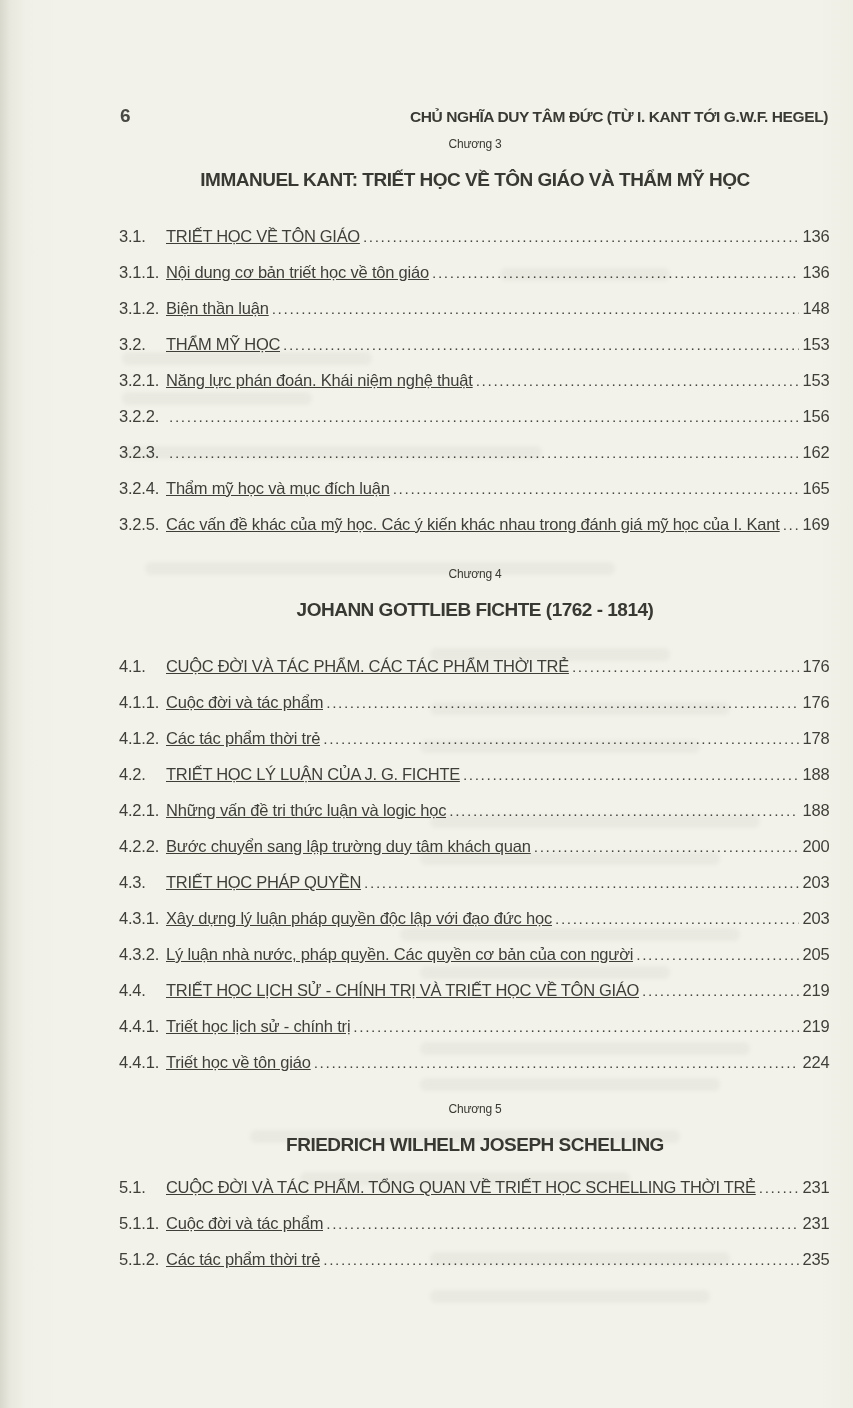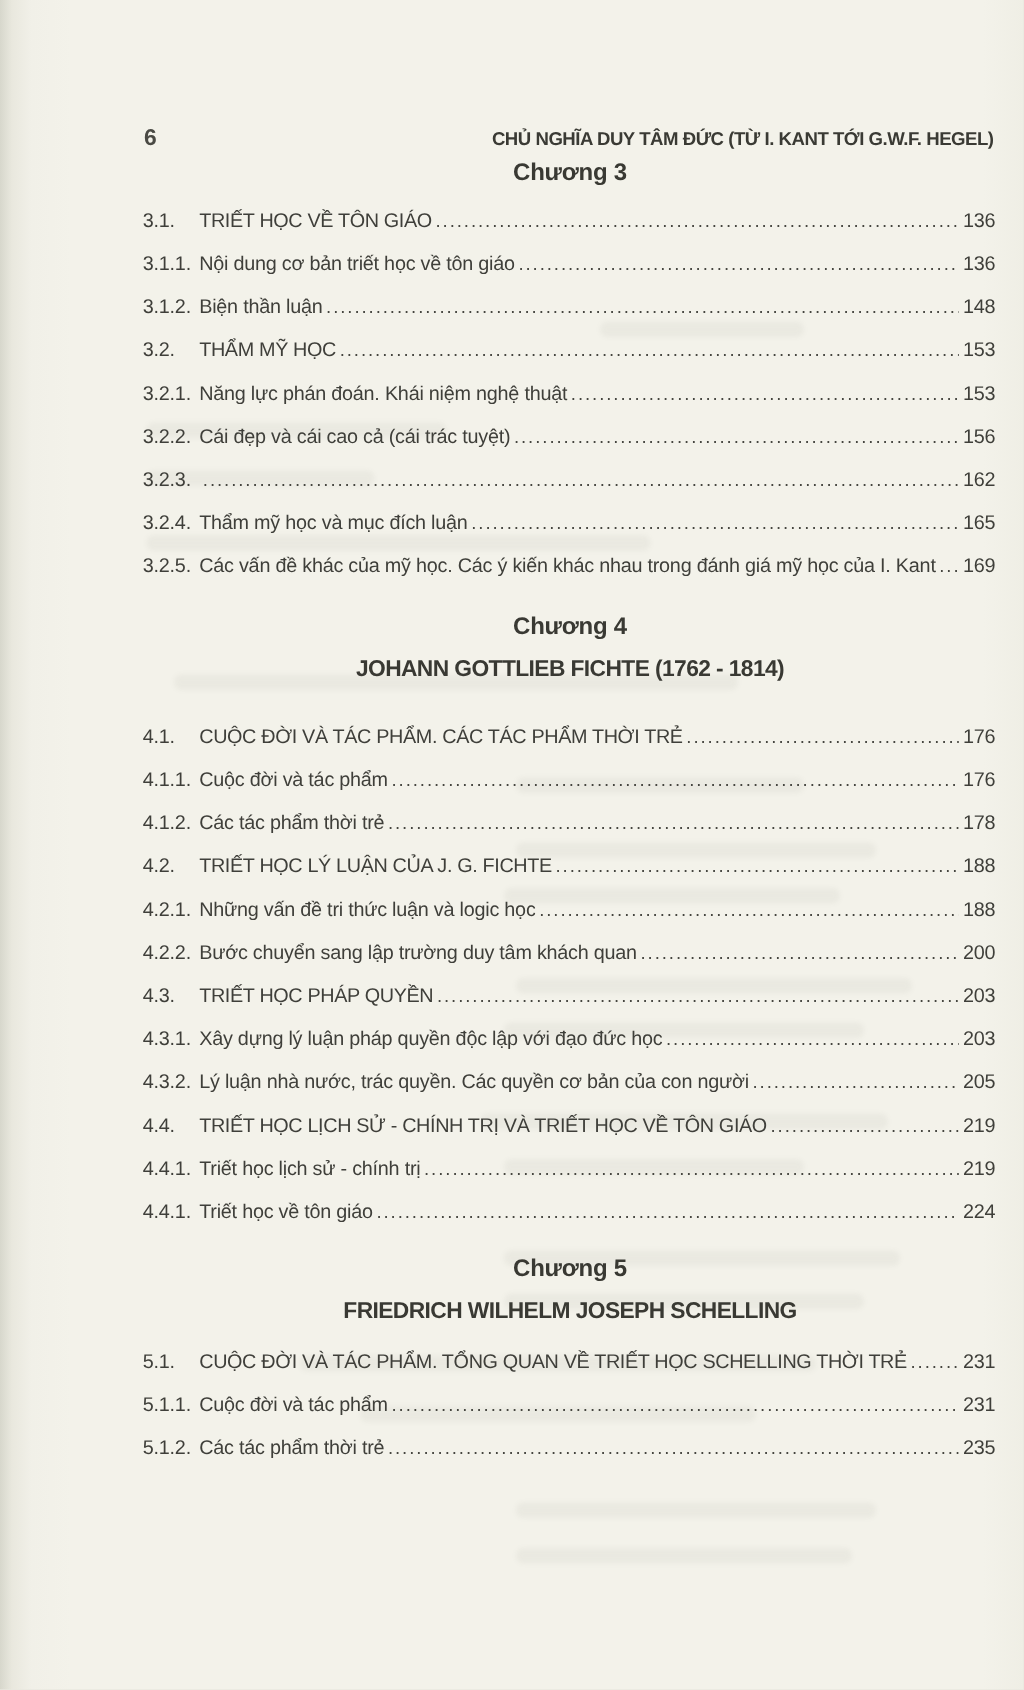--- a/index.html
+++ b/index.html
@@ -30,36 +30,36 @@
   .running-head {
     font-size:15.5px; font-weight:bold; letter-spacing:-0.4px; color:#3a3a34;
     white-space:nowrap;
     margin-top:44px;
   }
   .toc { position:absolute; left:119px; width:712px; top:132px; }
   .chapter { margin:0; }
   .chapter + .chapter { margin-top:20px; }
   .chapter:nth-of-type(3) { margin-top:17px; }
   .chapter-label {
-    text-align:center; font-weight:bold; font-size:20px; line-height:25px;
+    text-align:center; font-weight:normal; font-size:12px; line-height:25px;
     color:#393933; margin:0 0 9px 0; letter-spacing:-0.2px;
   }
   .chapter-title {
     text-align:center; font-weight:bold; font-size:19px; line-height:27px;
     color:#393933; margin:0 0 25px 0; letter-spacing:-0.5px; white-space:nowrap;
   }
   .chapter:nth-of-type(3) .chapter-title { margin-bottom:11px; }
   .entries { margin:0; }
   .toc-row {
     display:flex; align-items:baseline;
     height:36px; line-height:36px; font-size:16.5px;
     letter-spacing:-0.2px; white-space:nowrap; color:#3f3f3a;
   }
   .toc-row .num  { flex:0 0 auto; min-width:47px; }
-  .toc-row .title{ flex:0 1 auto; overflow:hidden; }
+  .toc-row .title{ flex:0 1 auto; overflow:hidden;text-decoration:underline; }
   .toc-row.section .title { letter-spacing:-0.3px; }
   .leader {
     flex:1 1 0; min-width:10px; overflow:hidden; white-space:nowrap;
     margin:0 2px 0 3px; font-size:15.5px; letter-spacing:1.6px; color:#45453f;
   }
   .leader::after {
     content:"........................................................................................................................................................................................................................................";
   }
   .pagenum { flex:0 0 auto; min-width:30px; text-align:center; }
 </style>
@@ -88,20 +88,21 @@
   <div class="ghost" style="top:1290px; left:430px; width:280px;"></div>
 
   <div class="page-head">
     <span class="folio">6</span>
     <span class="running-head">CHỦ NGHĨA DUY TÂM ĐỨC (TỪ I. KANT TỚI G.W.F. HEGEL)</span>
   </div>
 
   <div class="toc" id="toc">
   <div class="chapter">
     <div class="chapter-label">Chương 3</div>
+    <div class="chapter-title">IMMANUEL KANT: TRIẾT HỌC VỀ TÔN GIÁO VÀ THẨM MỸ HỌC</div>
     <div class="entries">
   <div class="toc-row section">
     <span class="num">3.1.</span>
     <span class="title">TRIẾT HỌC VỀ TÔN GIÁO</span>
     <span class="leader"></span>
     <span class="pagenum">136</span>
   </div>
 
   <div class="toc-row sub">
     <span class="num">3.1.1.</span>
@@ -126,21 +127,20 @@
 
   <div class="toc-row sub">
     <span class="num">3.2.1.</span>
     <span class="title">Năng lực phán đoán. Khái niệm nghệ thuật</span>
     <span class="leader"></span>
     <span class="pagenum">153</span>
   </div>
 
   <div class="toc-row sub">
     <span class="num">3.2.2.</span>
-    <span class="title">Cái đẹp và cái cao cả (cái trác tuyệt)</span>
     <span class="leader"></span>
     <span class="pagenum">156</span>
   </div>
 
   <div class="toc-row sub">
     <span class="num">3.2.3.</span>
     <span class="leader"></span>
     <span class="pagenum">162</span>
   </div>
 
@@ -215,21 +215,21 @@
 
   <div class="toc-row sub">
     <span class="num">4.3.1.</span>
     <span class="title">Xây dựng lý luận pháp quyền độc lập với đạo đức học</span>
     <span class="leader"></span>
     <span class="pagenum">203</span>
   </div>
 
   <div class="toc-row sub">
     <span class="num">4.3.2.</span>
-    <span class="title">Lý luận nhà nước, trác quyền. Các quyền cơ bản của con người</span>
+    <span class="title">Lý luận nhà nước, pháp quyền. Các quyền cơ bản của con người</span>
     <span class="leader"></span>
     <span class="pagenum">205</span>
   </div>
 
   <div class="toc-row section">
     <span class="num">4.4.</span>
     <span class="title">TRIẾT HỌC LỊCH SỬ - CHÍNH TRỊ VÀ TRIẾT HỌC VỀ TÔN GIÁO</span>
     <span class="leader"></span>
     <span class="pagenum">219</span>
   </div>

